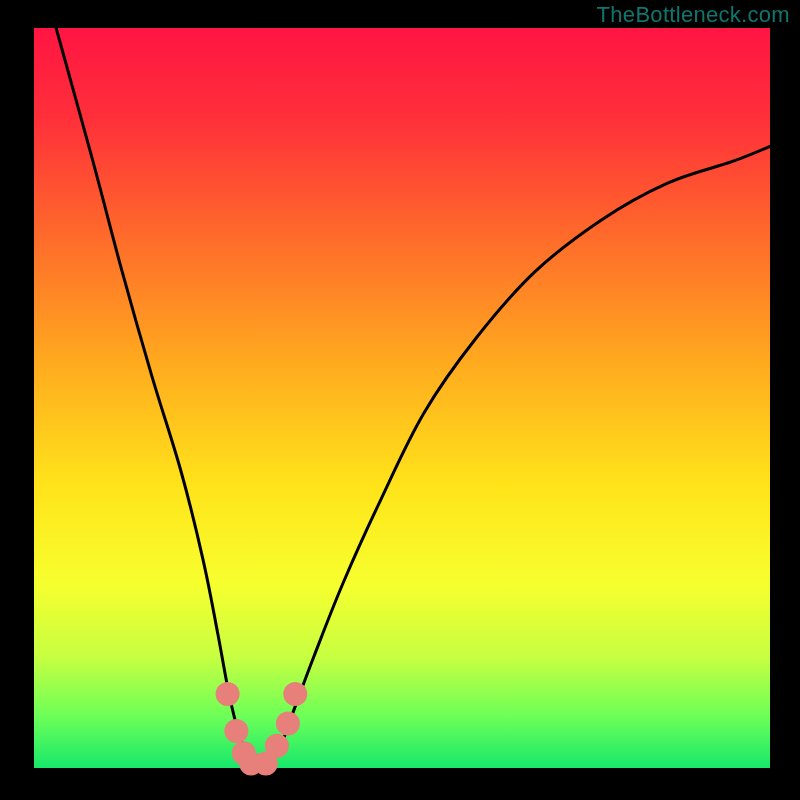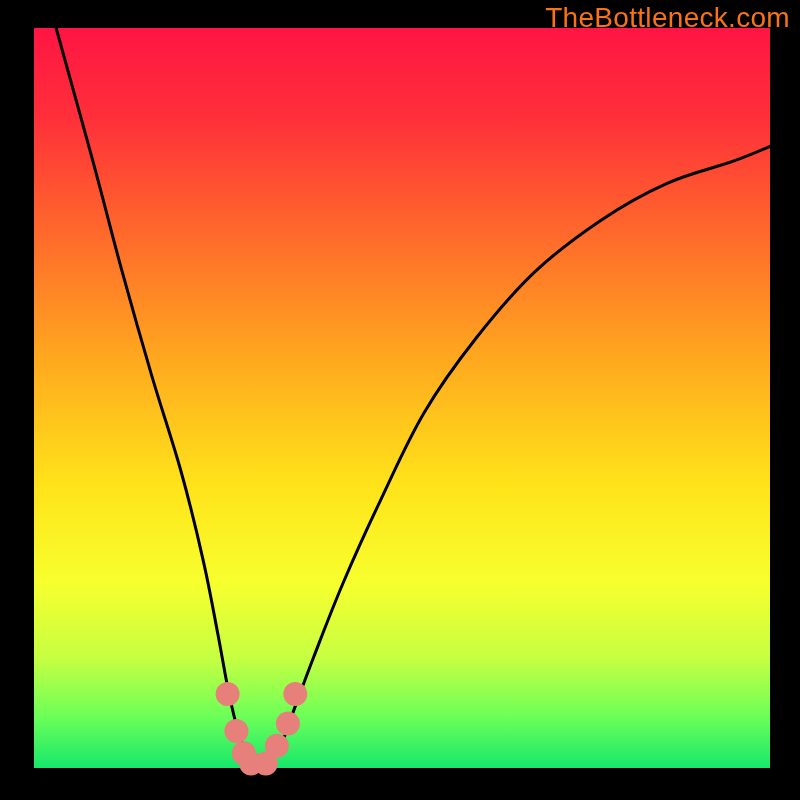--- a/index.html
+++ b/index.html
@@ -14,22 +14,22 @@
   .stage {
     position: relative;
     width: 800px;
     height: 800px;
     background: #000;
   }
   .watermark {
     position: absolute;
     top: 2px;
     right: 10px;
-    color: #f97316;
-    font-size: 28px;
+    color: #0f766e;
+    font-size: 22px;
     font-weight: 400;
     letter-spacing: 0.3px;
     z-index: 10;
   }
   svg.chart {
     position: absolute;
     left: 0;
     top: 0;
   }
 </style>

